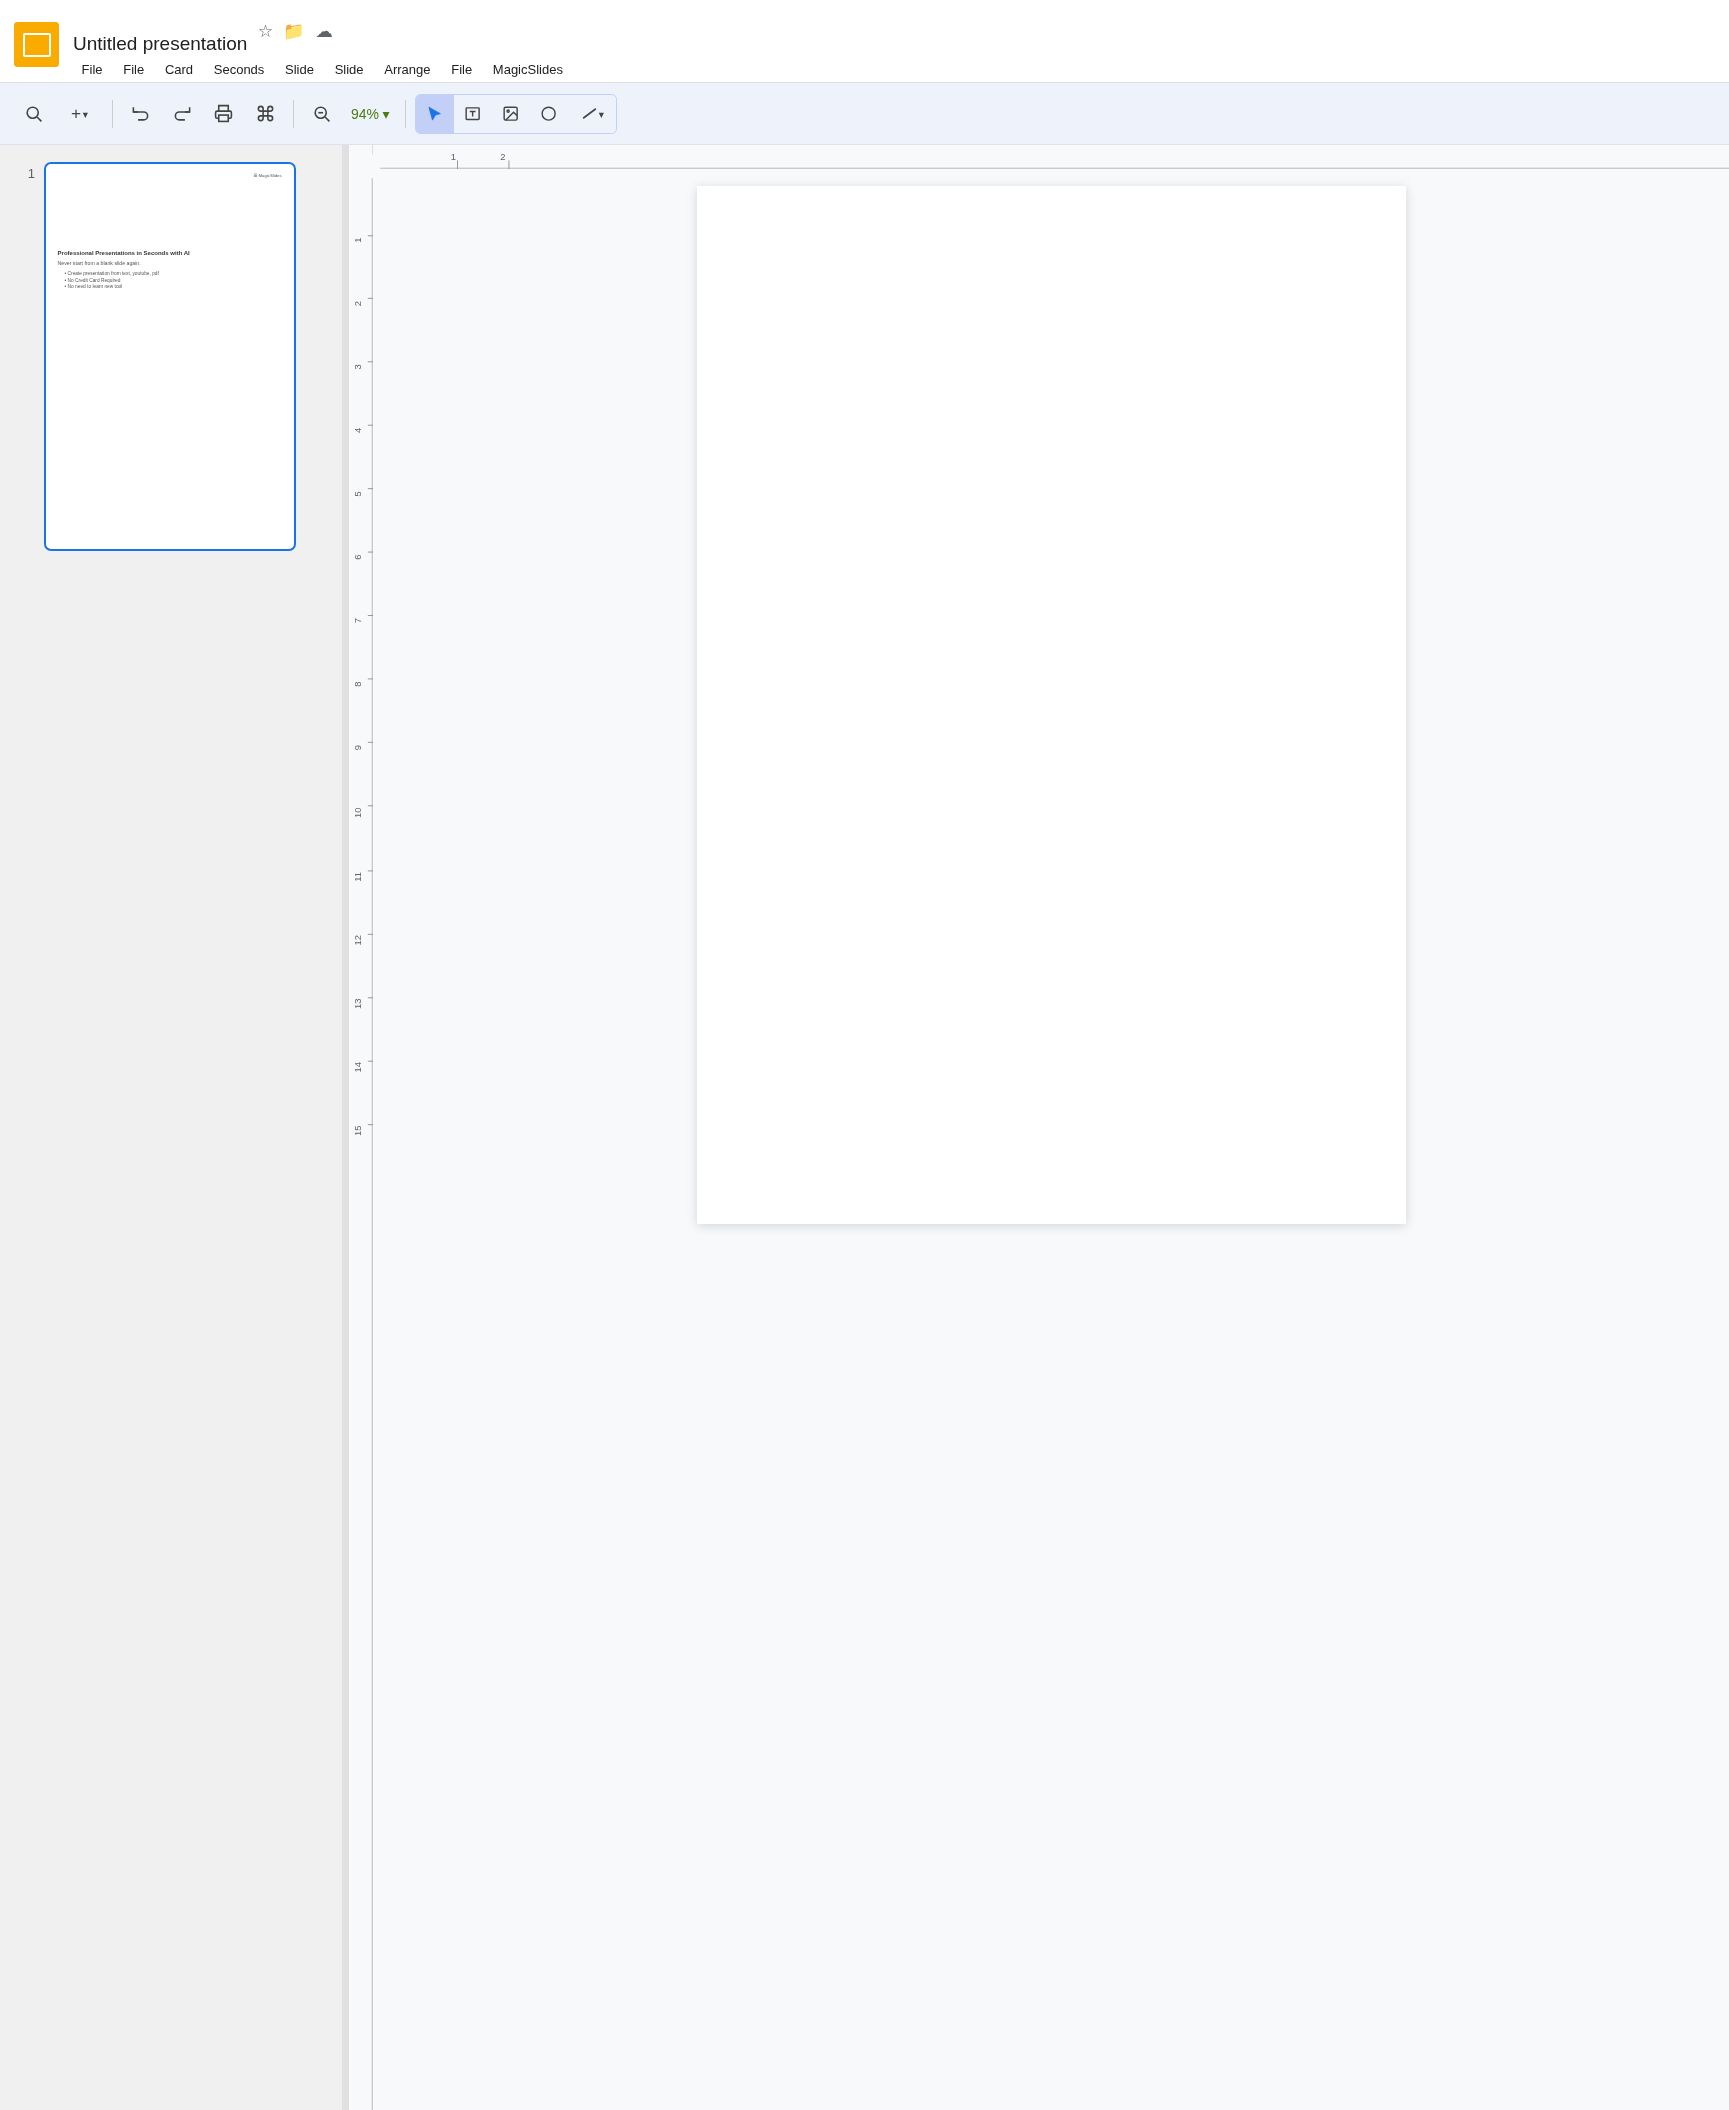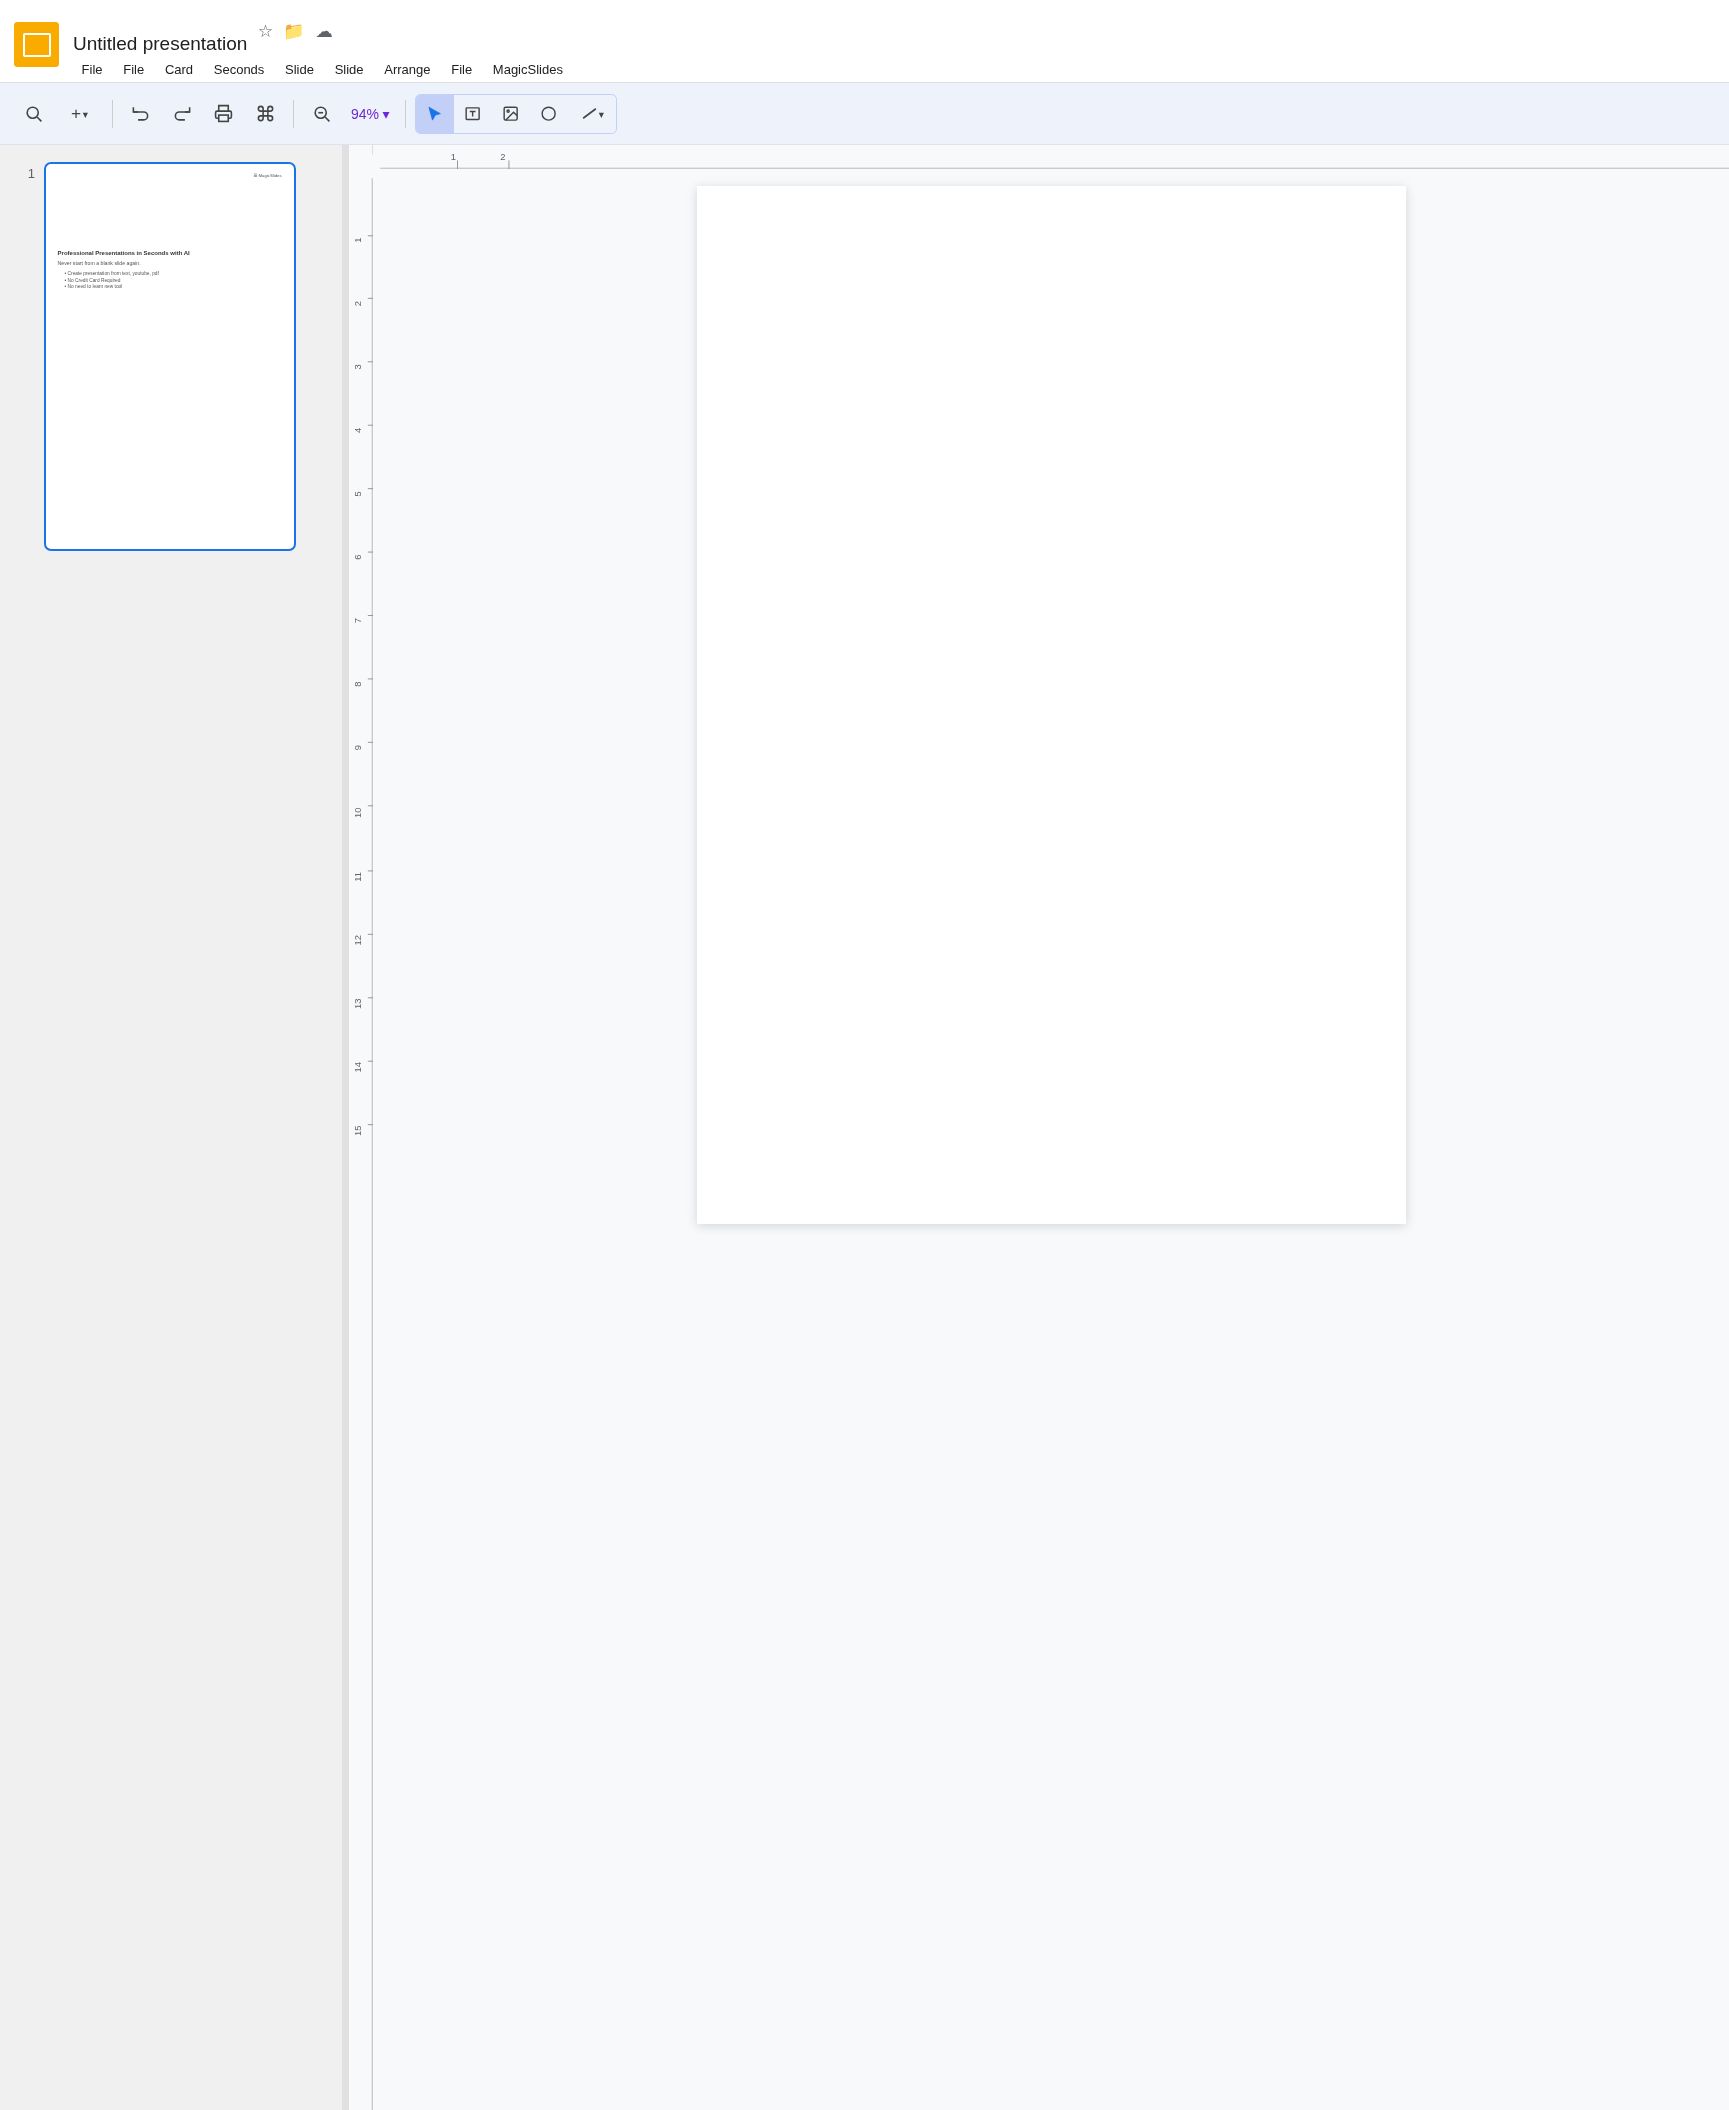--- a/index.html
+++ b/index.html
@@ -112,21 +112,21 @@
       margin: 0 5.2px;
     }
     .zoom-control {
       display: flex;
       align-items: center;
       background: transparent;
       border-radius: 5.2px;
       padding: 3.5px 7px;
       cursor: pointer;
       font-size: 14px;
-      color: #6d28d9;
+      color: #4d7c0f;
       gap: 3.5px;
     }
     .tool-group {
       display: flex;
       align-items: center;
       border: 0.9px solid #c2d0f7;
       border-radius: 5.2px;
       background: transparent;
       overflow: hidden;
     }

